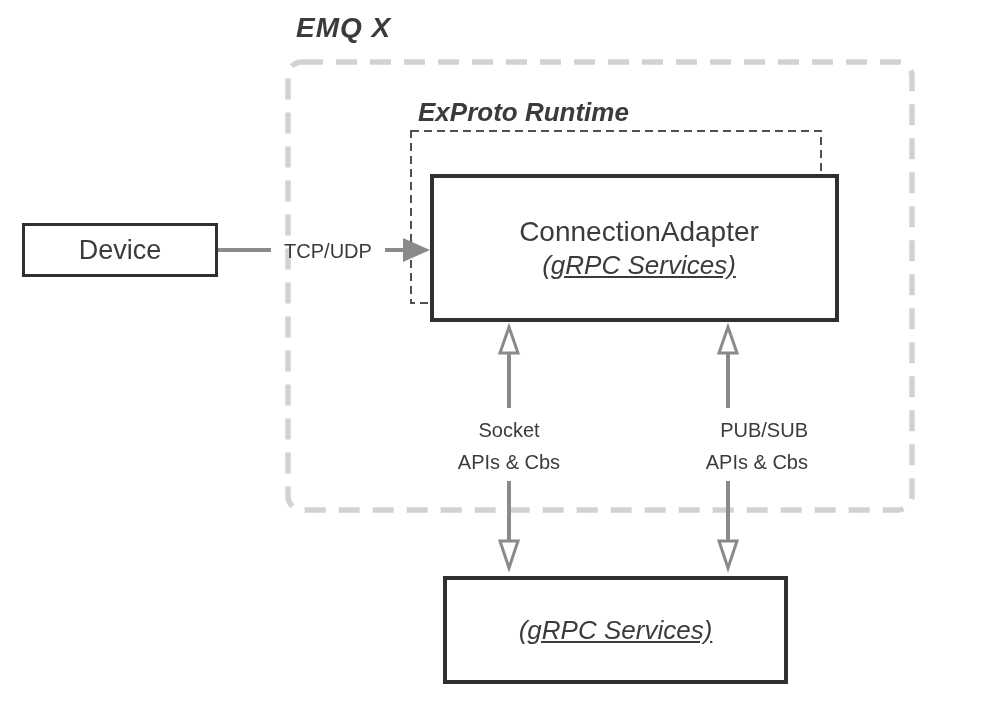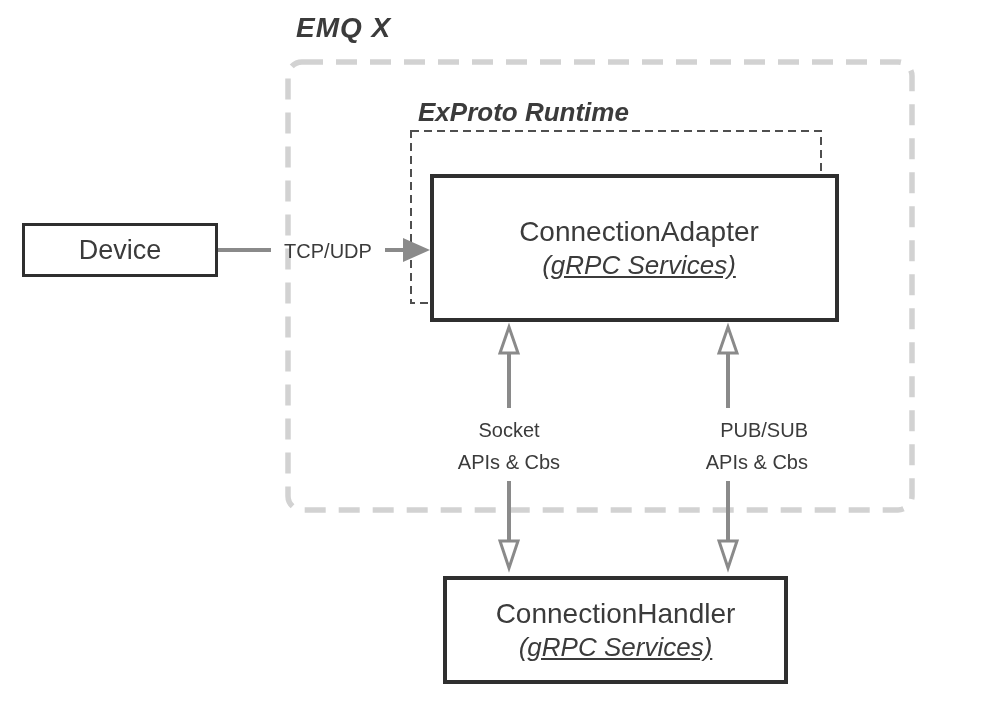--- a/index.html
+++ b/index.html
@@ -139,21 +139,20 @@
   <div class="node-box device-box" style="left:22px; top:223px; width:196px; height:54px;">
     <div class="box-label">Device</div>
   </div>
 
   <div class="node-box" style="left:430px; top:174px; width:409px; height:148px;padding-left:9px;">
     <div class="box-label">ConnectionAdapter</div>
     <div class="box-sublabel">(gRPC Services)</div>
   </div>
 
   <div class="node-box" style="left:443px; top:576px; width:345px; height:108px;">
-    <div class="box-label">ConnectionHandler</div>
     <div class="box-sublabel">(gRPC Services)</div>
   </div>
 
   <div class="diagram-label edge-label" style="left:270px; top:235px; width:116px;">TCP/UDP</div>
 
   <div class="diagram-label edge-label" style="left:429px; top:414px; width:160px;">
     <div>Socket</div>
     <div>APIs &amp; Cbs</div>
   </div>
 

